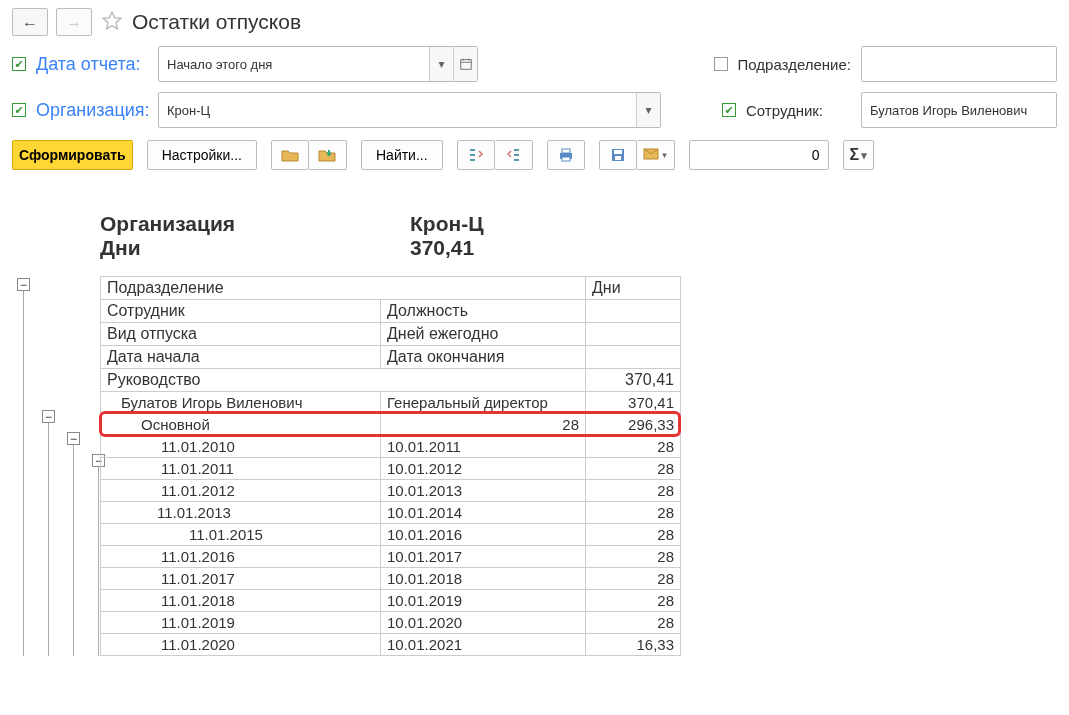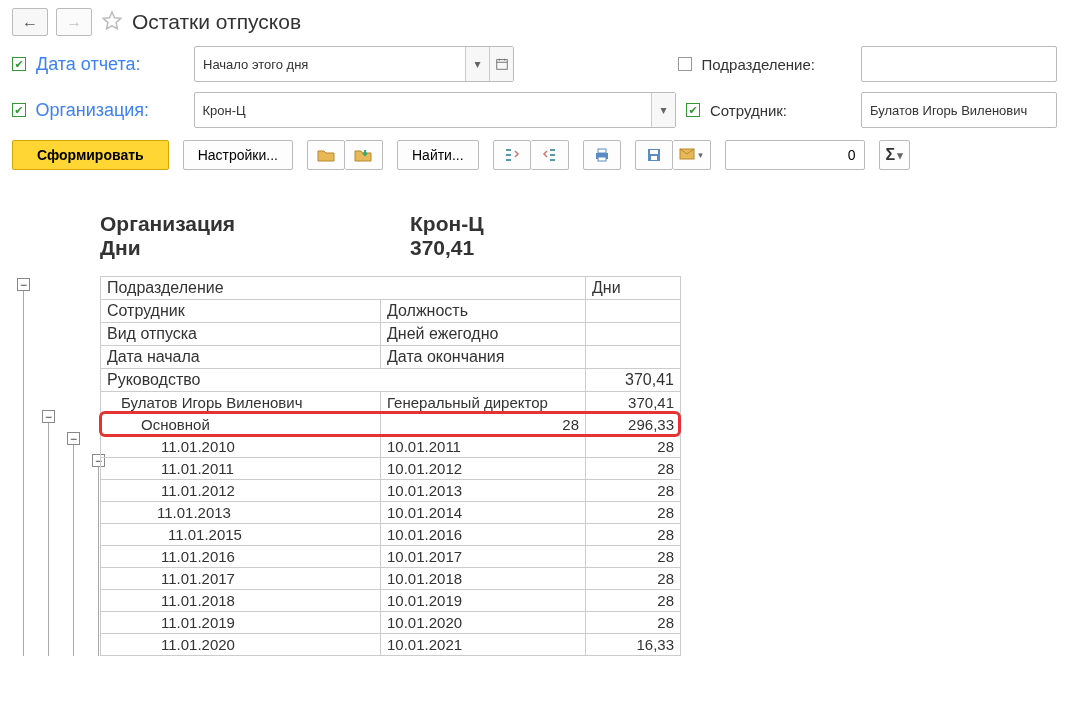--- a/index.html
+++ b/index.html
@@ -39,41 +39,40 @@
     width: 14px; height: 14px; border:1px solid #339933;
     display:inline-flex; align-items:center; justify-content:center;
     color:#339933; font-size:11px; line-height:1;
   }
   .check.unchecked { border-color:#999; color:transparent;}
   .filter-label { width: 112px; color:#3b82f6; font-size:18px;}
   .input-combo {
     display:flex; align-items:stretch; height:36px;
     border:1px solid #bbb; border-radius:2px;
     background:#fff;
-    margin-left:36px;
   }
   .input-combo .val {
     padding: 0 8px; display:flex; align-items:center;
     min-width: 50px;
   }
   .input-combo .btn {
     border-left:1px solid #ccc; width:24px;
     display:flex; align-items:center; justify-content:center;
     color:#666; font-size:12px; background:#f7f7f7;
   }
   .cal-icon svg { width:14px; height:14px; }
   .right-filter { margin-left:auto; display:flex; align-items:center; gap:10px;}
   .toolbar {
     padding: 6px 12px 10px 12px;
     display:flex; align-items:center; gap:14px;
     border-bottom: 0;
   }
   .btn-primary {
     background:#ffd633; border:1px solid #d4a700;
-    padding: 6px 24px; font-size:14px; font-weight:bold;
+    padding: 6px 6px; font-size:14px; font-weight:bold;
     border-radius:2px;
   }
   .btn-std {
     background:#fdfdfd; border:1px solid #bbb;
     padding: 5px 14px; font-size:14px;
     border-radius:2px; display:flex; align-items:center; gap:6px;
     height:30px;
   }
   .btn-icon {
     background:#fdfdfd; border:1px solid #bbb;
@@ -344,21 +343,21 @@
               <td style="padding-left:60px">11.01.2012</td>
               <td>10.01.2013</td>
               <td class="r">28</td>
             </tr>
             <tr>
               <td style="padding-left:56px">11.01.2013</td>
               <td>10.01.2014</td>
               <td class="r">28</td>
             </tr>
             <tr>
-              <td style="padding-left:67px">11.01.2015</td>
+              <td style="padding-left:88px">11.01.2015</td>
               <td>10.01.2016</td>
               <td class="r">28</td>
             </tr>
             <tr>
               <td style="padding-left:60px">11.01.2016</td>
               <td>10.01.2017</td>
               <td class="r">28</td>
             </tr>
             <tr>
               <td style="padding-left:60px">11.01.2017</td>

